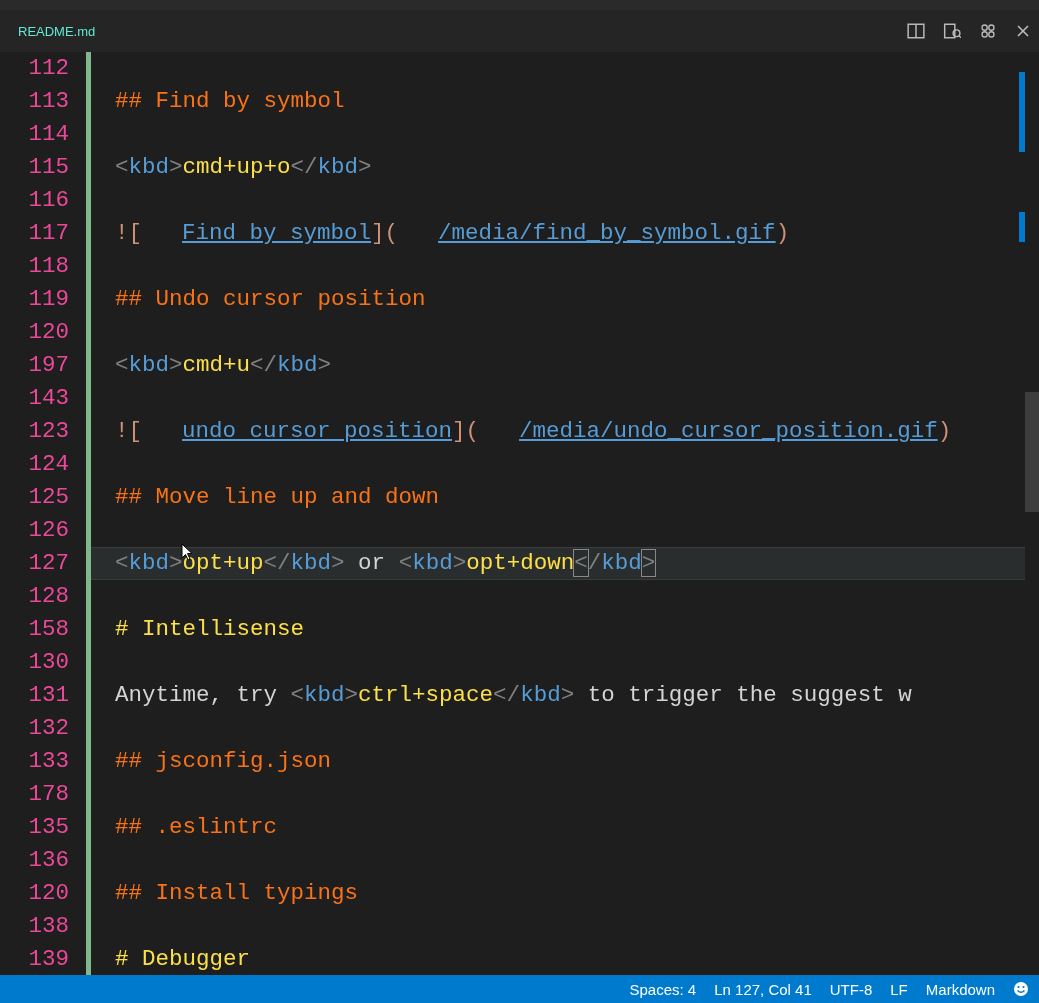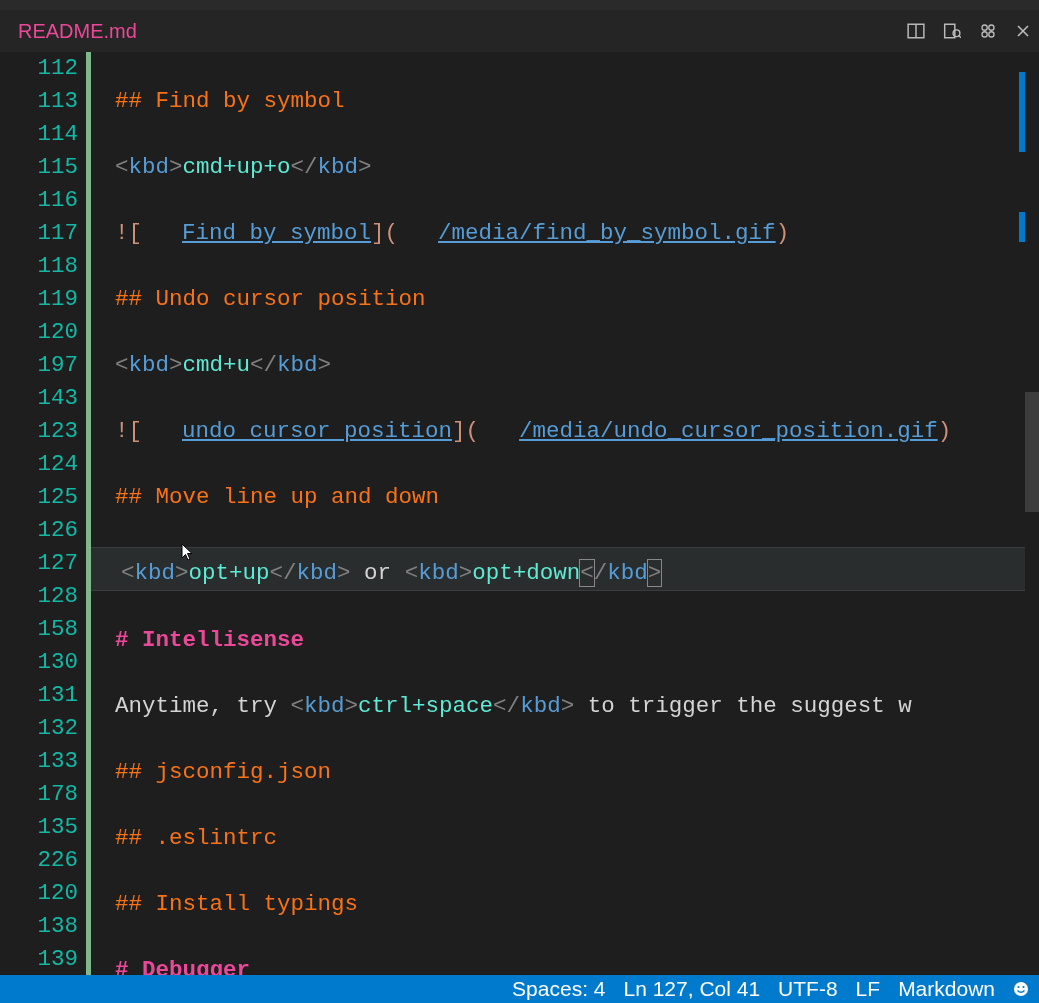--- a/index.html
+++ b/index.html
@@ -28,23 +28,23 @@
   }
   .tab-bar {
     height: 42px;
     background: #252526;
     display: flex;
     align-items: center;
     justify-content: space-between;
     padding: 0 8px 0 18px;
   }
   .tab-title {
-    color: #ec4899;
+    color: #5eead4;
     font-family: -apple-system, BlinkMacSystemFont, "Segoe UI", sans-serif;
-    font-size: 20px;
+    font-size: 13px;
   }
   .tab-actions {
     display: flex;
     gap: 18px;
     align-items: center;
   }
   .tab-actions svg { width: 18px; height: 18px; display: block; }
   .tab-actions .ico { color: #bbbbbb; cursor: pointer; }
   .tab-actions .ico.close svg { width: 16px; height: 16px; }
 
@@ -52,22 +52,22 @@
     position: relative;
     height: calc(1003px - 10px - 42px - 28px);
     background: #1e1e1e;
     display: flex;
     font-size: 22.5px;
     line-height: 33px;
   }
   .gutter {
     width: 86px;
     text-align: right;
-    color: #14b8a6;
-    padding-right: 8px;
+    color: #ec4899;
+    padding-right: 17px;
     user-select: none;
     padding-top: 0;
   }
   .gutter .ln { height: 33px; }
   .mod-bar {
     width: 5px;
     background: #81b88b;
   }
   .code {
     flex: 1;
@@ -77,36 +77,35 @@
     position: relative;
   }
   .code .row {
     height: 33px;
     display: flex;
     align-items: center;
   }
   .code .row.current {
     background: #2a2d2e;
     margin-left: -24px;
-    padding-left: 30px;
+    padding-left: 24px;
     border-top: 1px solid #3a3d3e;
     border-bottom: 1px solid #3a3d3e;
-    height: 44px;
+    height: 33px;
     box-sizing: border-box;
-    align-items: flex-end;
   }
   
   .md-h    { color: #f97316; } 
   .md-punc { color: #ce9178; } 
   .md-link { color: #569cd6; text-decoration: underline; margin-left: 40px; } 
   .tag     { color: #808080; } 
   .tag-nm  { color: #569cd6; } 
-  .plain   { color: #5eead4; } 
+  .plain   { color: #fde047; } 
   .text    { color: #d4d4d4; }
-  .h1      { color: #ec4899; font-weight: bold; text-align: center; }
+  .h1      { color: #fde047; font-weight: normal; text-align: center; }
   .match-br { border: 1px solid #888; padding: 0 0px; margin: 0 -1px; }
 
   .minimap {
     position: absolute;
     right: 14px;
     top: 0;
     width: 6px;
     height: 100%;
   }
   .mm-bar {
@@ -132,21 +131,21 @@
 
   .status-bar {
     height: 28px;
     background: #007acc;
     color: #fff;
     display: flex;
     align-items: center;
     justify-content: flex-end;
     padding: 0 10px;
     font-family: -apple-system, BlinkMacSystemFont, "Segoe UI", sans-serif;
-    font-size: 21px;
+    font-size: 15px;
     gap: 18px;
   }
   .status-bar .item { cursor: pointer; white-space: nowrap; }
   .status-bar .smile svg { width: 16px; height: 16px; fill: #fff; display: block; }
 
   .cursor-img {
     position: absolute;
     left: 181px;
     top: 489px;
     pointer-events: none;
@@ -211,21 +210,21 @@
       <div class="ln">126</div>
       <div class="ln">127</div>
       <div class="ln">128</div>
       <div class="ln">158</div>
       <div class="ln">130</div>
       <div class="ln">131</div>
       <div class="ln">132</div>
       <div class="ln">133</div>
       <div class="ln">178</div>
       <div class="ln">135</div>
-      <div class="ln">226</div>
+      <div class="ln">136</div>
       <div class="ln">120</div>
       <div class="ln">138</div>
       <div class="ln">139</div>
     </div>
   <div class="mod-bar"></div>
   <div class="code" id="code"><div class="row"><span></span></div><div class="row"><span><span class="md-h">## Find by symbol</span></span></div><div class="row"><span></span></div><div class="row"><span><span class="tag">&lt;</span><span class="tag-nm">kbd</span><span class="tag">&gt;</span><span class="plain">cmd+up+o</span><span class="tag">&lt;/</span><span class="tag-nm">kbd</span><span class="tag">&gt;</span></span></div><div class="row"><span></span></div><div class="row"><span><span class="md-punc">![</span><span class="md-link">Find by symbol</span><span class="md-punc">](</span><span class="md-link">/media/find_by_symbol.gif</span><span class="md-punc">)</span></span></div><div class="row"><span></span></div><div class="row"><span><span class="md-h">## Undo cursor position</span></span></div><div class="row"><span></span></div><div class="row"><span><span class="tag">&lt;</span><span class="tag-nm">kbd</span><span class="tag">&gt;</span><span class="plain">cmd+u</span><span class="tag">&lt;/</span><span class="tag-nm">kbd</span><span class="tag">&gt;</span></span></div><div class="row"><span></span></div><div class="row"><span><span class="md-punc">![</span><span class="md-link">undo cursor position</span><span class="md-punc">](</span><span class="md-link">/media/undo_cursor_position.gif</span><span class="md-punc">)</span></span></div><div class="row"><span></span></div><div class="row"><span><span class="md-h">## Move line up and down</span></span></div><div class="row"><span></span></div><div class="row current"><span><span class="tag">&lt;</span><span class="tag-nm">kbd</span><span class="tag">&gt;</span><span class="plain">opt+up</span><span class="tag">&lt;/</span><span class="tag-nm">kbd</span><span class="tag">&gt;</span><span class="text"> or </span><span class="tag">&lt;</span><span class="tag-nm">kbd</span><span class="tag">&gt;</span><span class="plain">opt+down</span><span class="tag match-br">&lt;</span><span class="tag">/</span><span class="tag-nm">kbd</span><span class="tag match-br">&gt;</span></span></div><div class="row"><span></span></div><div class="row"><span><span class="h1"># Intellisense</span></span></div><div class="row"><span></span></div><div class="row"><span><span class="text">Anytime, try </span><span class="tag">&lt;</span><span class="tag-nm">kbd</span><span class="tag">&gt;</span><span class="plain">ctrl+space</span><span class="tag">&lt;/</span><span class="tag-nm">kbd</span><span class="tag">&gt;</span><span class="text"> to trigger the suggest w</span></span></div><div class="row"><span></span></div><div class="row"><span><span class="md-h">## jsconfig.json</span></span></div><div class="row"><span></span></div><div class="row"><span><span class="md-h">## .eslintrc</span></span></div><div class="row"><span></span></div><div class="row"><span><span class="md-h">## Install typings</span></span></div><div class="row"><span></span></div><div class="row"><span><span class="h1"># Debugger</span></span></div></div>
 
   <div class="scrollbar">
     <div class="sb-thumb" style="top:340px;height:120px;"></div>
   </div>

